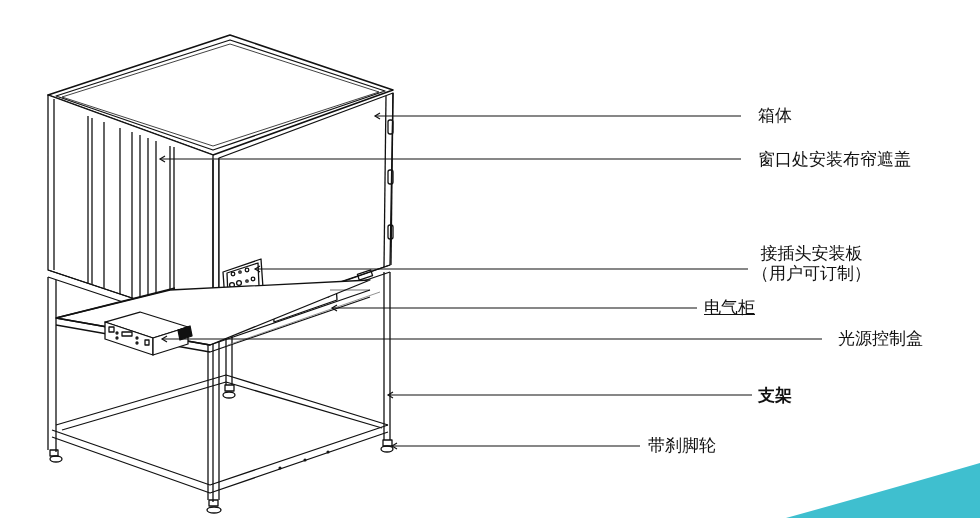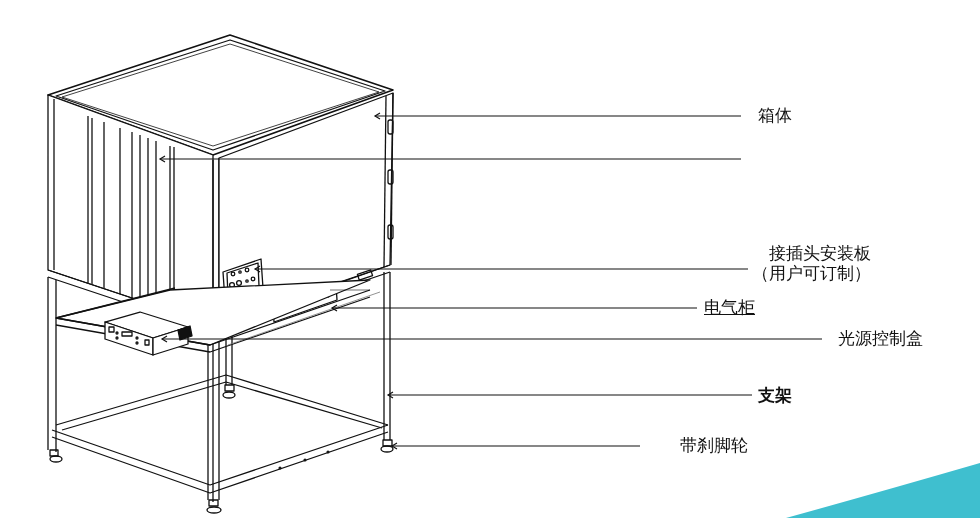--- a/index.html
+++ b/index.html
@@ -1,20 +1,20 @@
 <!DOCTYPE html>
 <html><head>
   <meta charset="utf-8">
   <style>
     html, body { margin: 0; padding: 0; background: #ffffff; }
     body { width: 980px; height: 518px; position: relative; overflow: hidden;
            font-family: "DejaVu Sans", "Liberation Sans", sans-serif; }
     #stage { position: absolute; left: 0; top: 0; width: 980px; height: 518px; }
     .label { position: absolute; font-size: 17px; color: #111111; white-space: nowrap; line-height: 20px; }
-    .label.two { text-align: right; }
+    .label.two { text-align: center; }
     .label.two span { display: block; }
   </style>
 </head>
 <body>
 
 <div id="stage">
   <svg width="980" height="518" viewBox="0 0 980 518" xmlns="http://www.w3.org/2000/svg">
 
     <path d="M786,518 Q880,492 980,463 L980,518 Z" fill="#3fbfcf"></path>
 
@@ -170,21 +170,22 @@
       </g>
       <g>
         <line x1="392" y1="446" x2="640" y2="446"></line>
         <polyline points="397,443 392,446 397,449"></polyline>
       </g>
     </g>
   </svg>
 
   
   <div class="label" style="left:758px; top:105px;">箱体</div>
+  <div class="label" style="left:758px; top:149px;">窗口处安装布帘遮盖</div>
   <div class="label two" style="left:752px; top:243px;">
     <span>接插头安装板</span>
     <span>（用户可订制）</span>
   </div>
   <div class="label" style="left:704px; top:297px;text-decoration:underline;">电气柜</div>
   <div class="label" style="left:827px; top:328px;margin-left:11px;">光源控制盒</div>
   <div class="label" style="left:758px; top:385px;font-weight:bold;">支架</div>
-  <div class="label" style="left:680px; top:435px;text-align:center;">带刹脚轮</div>
+  <div class="label" style="left:648px; top:435px;text-align:center;">带刹脚轮</div>
 </div>
 
 </body></html>

